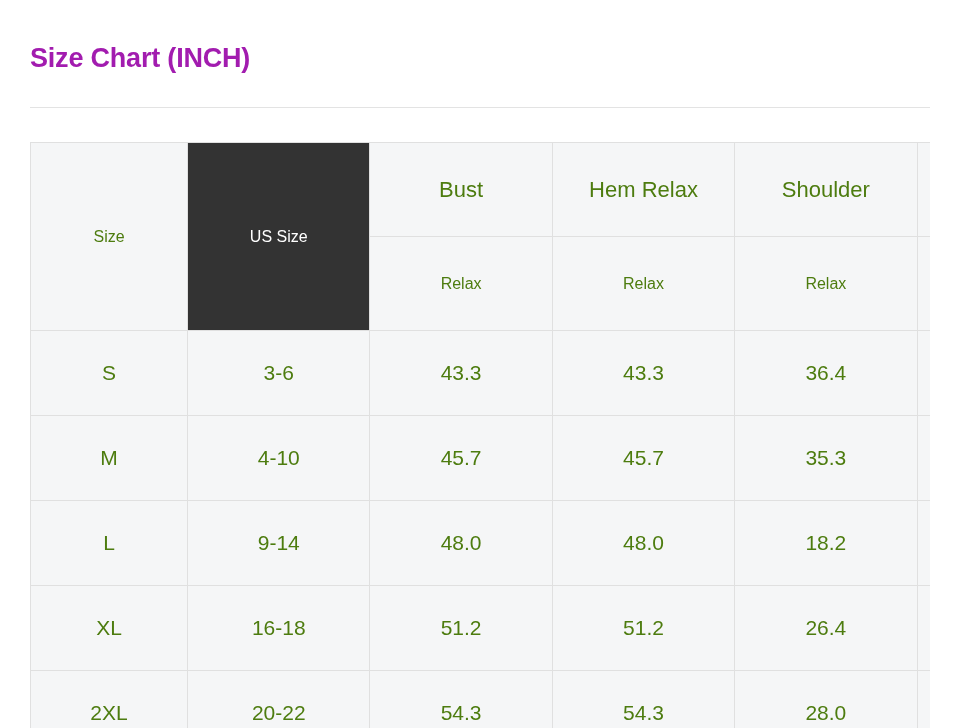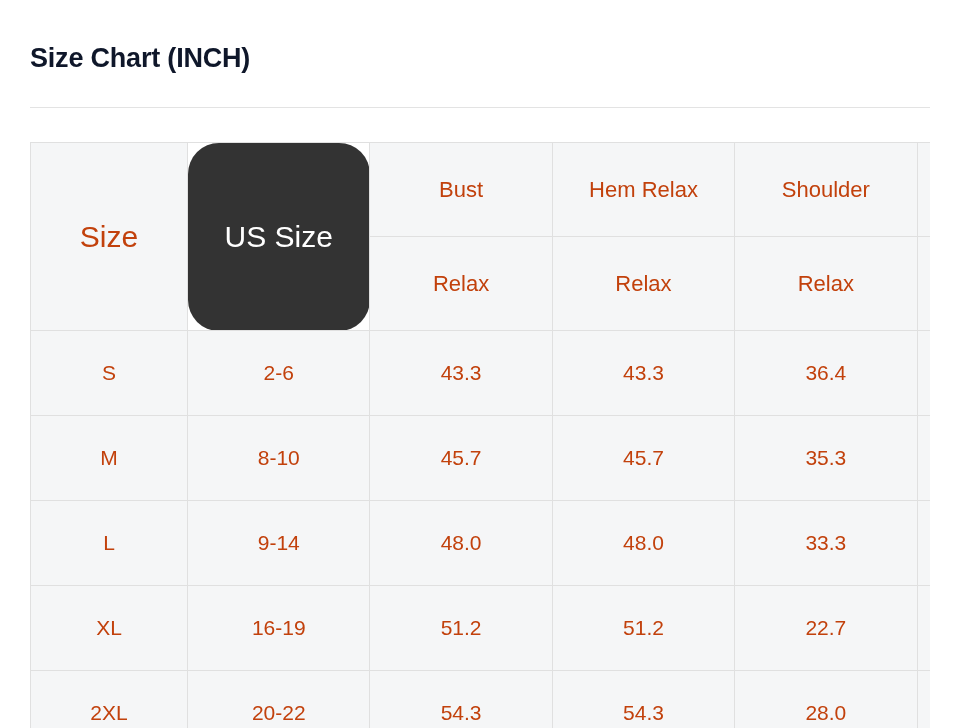--- a/index.html
+++ b/index.html
@@ -17,21 +17,21 @@
     position: relative;
     width: 960px;
     height: 728px;
     box-sizing: border-box;
     padding: 0 30px;
   }
 
   .page-title {
     font-size: 27px;
     font-weight: bold;
-    color: #0f172a;
+    color: #a21caf;
     letter-spacing: -0.2px;
     padding-top: 42px;
     margin: 0;
     line-height: 1.2;
   }
 
   .title-rule {
     margin-top: 33px;
     height: 1px;
     background: #e3e3e3;
@@ -50,48 +50,47 @@
     width: 1070px;
     font-size: 21px;
   }
 
   table.size-chart td,
   table.size-chart th {
     border: 1px solid #e0e0e0;
     text-align: center;
     vertical-align: middle;
     font-weight: normal;
-    color: #c2410c;
+    color: #4d7c0f;
     background: #f5f6f7;
     padding: 0;
   }
 
   col.c-size { width: 155px; }
   col.c-ussize { width: 180px; }
   col.c-meas { width: 180px; }
 
   .hdr-size, .hdr-ussize {
     height: 186px;
-    font-size: 30px;
+    font-size: 16px;
   }
 
   .hdr-ussize {
     background: #333333 !important;
     color: #ffffff !important;
-    border-radius: 31px;
   }
 
   .hdr-group {
     height: 93px;
     font-size: 22px;
   }
 
   .hdr-sub {
     height: 93px;
-    font-size: 22px;
+    font-size: 16px;
     color: #333333;
   }
 
   .body-row td {
     height: 84px;
     background: #f5f6f7;
     font-size: 21px;
   }
 
   .cell-blank { background: #f5f6f7; }
@@ -126,48 +125,48 @@
         <tr>
           <th class="hdr-sub">Relax</th>
           <th class="hdr-sub">Relax</th>
           <th class="hdr-sub">Relax</th>
           <th class="hdr-sub cell-blank"></th>
         </tr>
       </thead>
       <tbody>
         <tr class="body-row">
           <td>S</td>
-          <td>2-6</td>
+          <td>3-6</td>
           <td>43.3</td>
           <td>43.3</td>
           <td>36.4</td>
           <td class="cell-blank"></td>
         </tr>
         <tr class="body-row">
           <td>M</td>
-          <td>8-10</td>
+          <td>4-10</td>
           <td>45.7</td>
           <td>45.7</td>
           <td>35.3</td>
           <td class="cell-blank"></td>
         </tr>
         <tr class="body-row">
           <td>L</td>
           <td>9-14</td>
           <td>48.0</td>
           <td>48.0</td>
-          <td>33.3</td>
+          <td>18.2</td>
           <td class="cell-blank"></td>
         </tr>
         <tr class="body-row">
           <td>XL</td>
-          <td>16-19</td>
+          <td>16-18</td>
           <td>51.2</td>
           <td>51.2</td>
-          <td>22.7</td>
+          <td>26.4</td>
           <td class="cell-blank"></td>
         </tr>
         <tr class="body-row">
           <td>2XL</td>
           <td>20-22</td>
           <td>54.3</td>
           <td>54.3</td>
           <td>28.0</td>
           <td class="cell-blank"></td>
         </tr>

